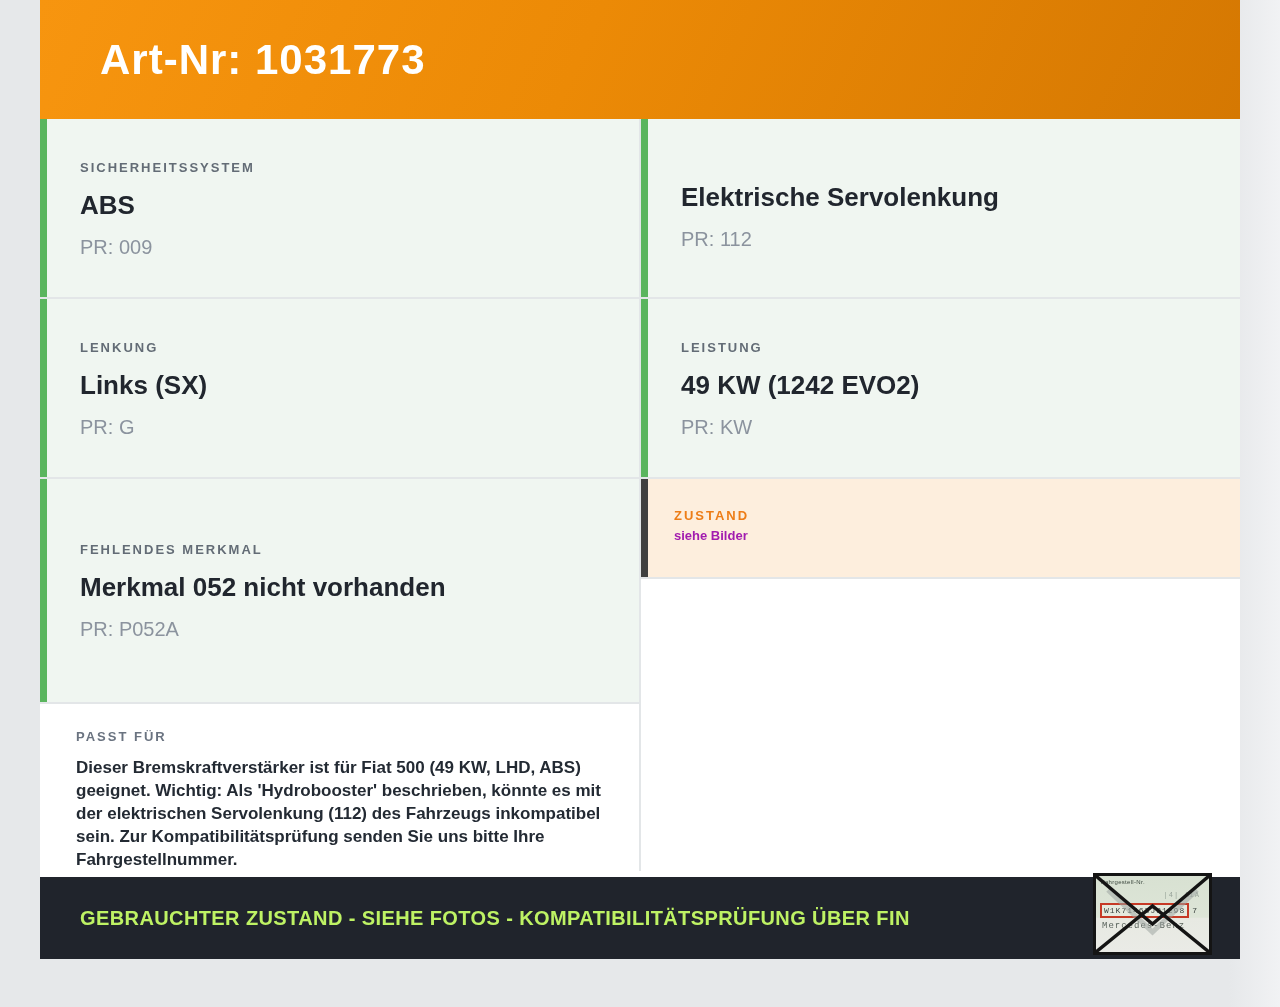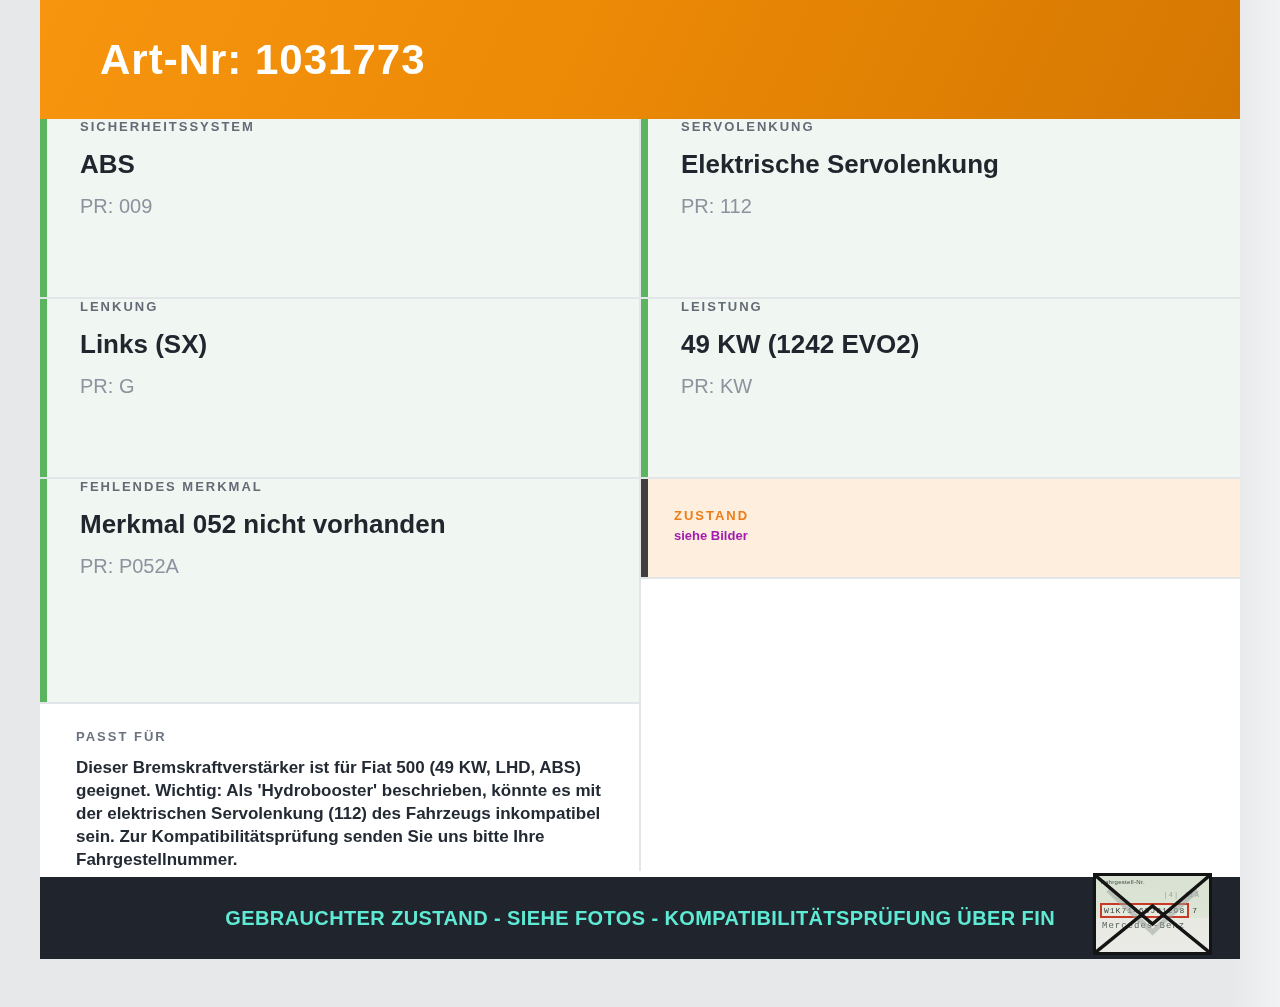--- a/index.html
+++ b/index.html
@@ -29,21 +29,21 @@
     flex:1 1 auto;
     display:flex; gap:2px;
     background:#e3e6e8;
   }
   .col { width:599px; display:flex; flex-direction:column; gap:2px; }
   .cell { width:100%; }
   .card {
     background:#f0f6f1;
     border-left:7px solid #5ab55e;
     padding:0 22px 0 33px;
-    display:flex; flex-direction:column; justify-content:flex-start;
+    display:flex; flex-direction:column; justify-content:center;
   }
   .card-label {
     font-size:13px; font-weight:700; letter-spacing:2px;
     color:#636c76; line-height:16px;
   }
   .card-value {
     font-size:26px; font-weight:700; color:#21262e;
     line-height:45px; margin-top:7px;
   }
   .card-value.wrap { max-width:520px; }
@@ -83,22 +83,22 @@
   
   .spacer { height:6px; flex:0 0 6px; background:#ffffff; }
   .app-footer {
     height:82px; flex:0 0 82px;
     background:#20242c;
     position:relative;
     display:flex; align-items:center;
     padding-left:40px; padding-right:185px;
   }
   .footer-banner {
-    flex:1; text-align:right;
-    color:#5eead4; font-size:20px; font-weight:700; letter-spacing:0.4px;
+    flex:1; text-align:left;
+    color:#bef264; font-size:20px; font-weight:700; letter-spacing:0.4px;
   }
   
   .vin-photo {
     position:absolute; right:28px; top:-4px;
     width:119px; height:82px;
     border:3px solid #141414;
     background:linear-gradient(180deg,#d8e1d2 0%, #dde5d7 54%, #e7e9e2 56%, #eaebe6 100%);
     overflow:hidden;
   }
   .vin-photo .doc-label {
@@ -158,21 +158,20 @@
         <div class="card-pr">PR: P052A</div>
       </div>
       <div class="cell passt">
         <div class="passt-label">PASST FÜR</div>
         <p class="passt-text">Dieser Bremskraftverstärker ist für Fiat 500 (49 KW, LHD, ABS) geeignet. Wichtig: Als 'Hydrobooster' beschrieben, könnte es mit der elektrischen Servolenkung (112) des Fahrzeugs inkompatibel sein. Zur Kompatibilitätsprüfung senden Sie uns bitte Ihre Fahrgestellnummer.</p>
       </div>
     </div>
 
     <div class="col">
       <div class="cell card h178">
-        <div class="card-label">SERVOLENKUNG</div>
         <div class="card-value">Elektrische Servolenkung</div>
         <div class="card-pr">PR: 112</div>
       </div>
       <div class="cell card h178">
         <div class="card-label">LEISTUNG</div>
         <div class="card-value">49 KW (1242 EVO2)</div>
         <div class="card-pr">PR: KW</div>
       </div>
       <div class="cell card-zustand">
         <div class="zustand-label">ZUSTAND</div>

